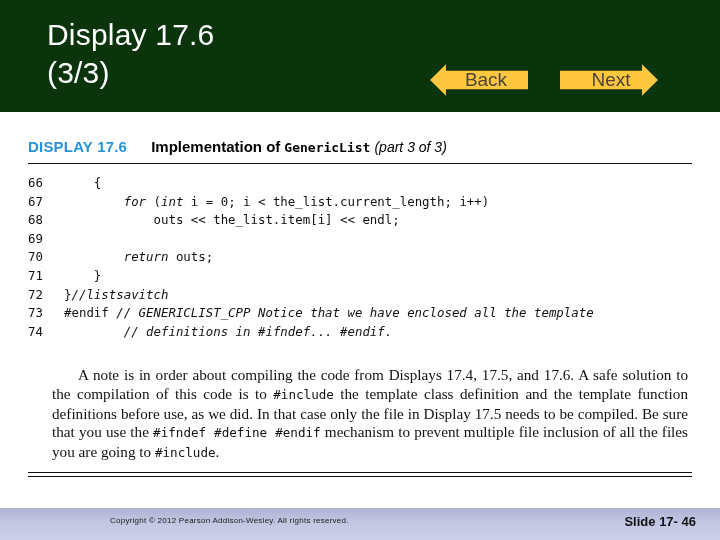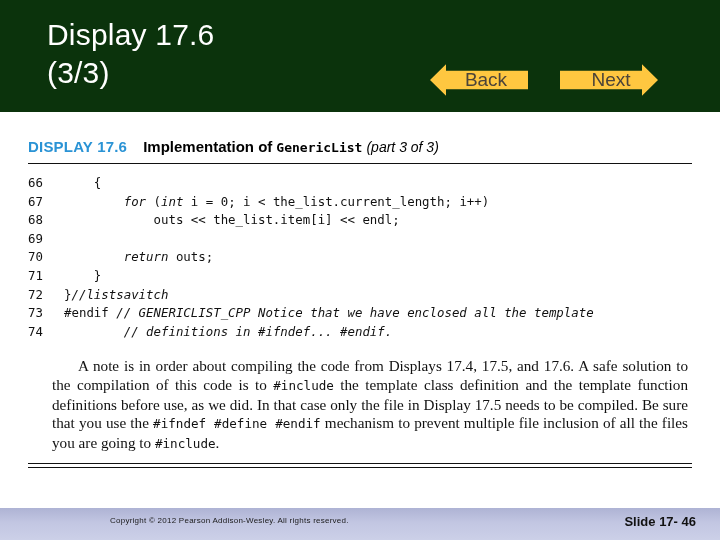--- a/index.html
+++ b/index.html
@@ -85,21 +85,21 @@
   #display-caption .dlabel {
     color: #2a93d5;
     font-weight: bold;
     font-size: 15px;
     letter-spacing: 0.2px;
   }
   #display-caption .dtitle {
     color: #000000;
     font-weight: bold;
     font-size: 15px;
-    margin-left: 16px;
+    margin-left: 24px;
   }
   #display-caption .dmono {
     font-family: "DejaVu Sans Mono", monospace;
     font-weight: bold;
     font-size: 13px;
     color: #000;
   }
   #display-caption .dpart {
     font-style: italic;
     font-size: 14px;
@@ -130,21 +130,21 @@
     flex: 0 0 36px;
     text-align: left;
     color: #111;
   }
   .code-row .ctext { flex: 1 1 auto; white-space: pre; }
   .kw { font-style: italic; }
   .cmt { font-style: italic; }
 
   
   #note-paragraph {
-    margin-top: 16px;
+    margin-top: 25px;
     font-family: "Liberation Serif", "DejaVu Serif", serif;
     font-size: 15.2px;
     line-height: 18.6px;
     color: #111;
     text-align: justify;
     text-indent: 26px;
     padding: 0 4px 0 24px;
   }
   #note-paragraph code {
     font-family: "DejaVu Sans Mono", monospace;

